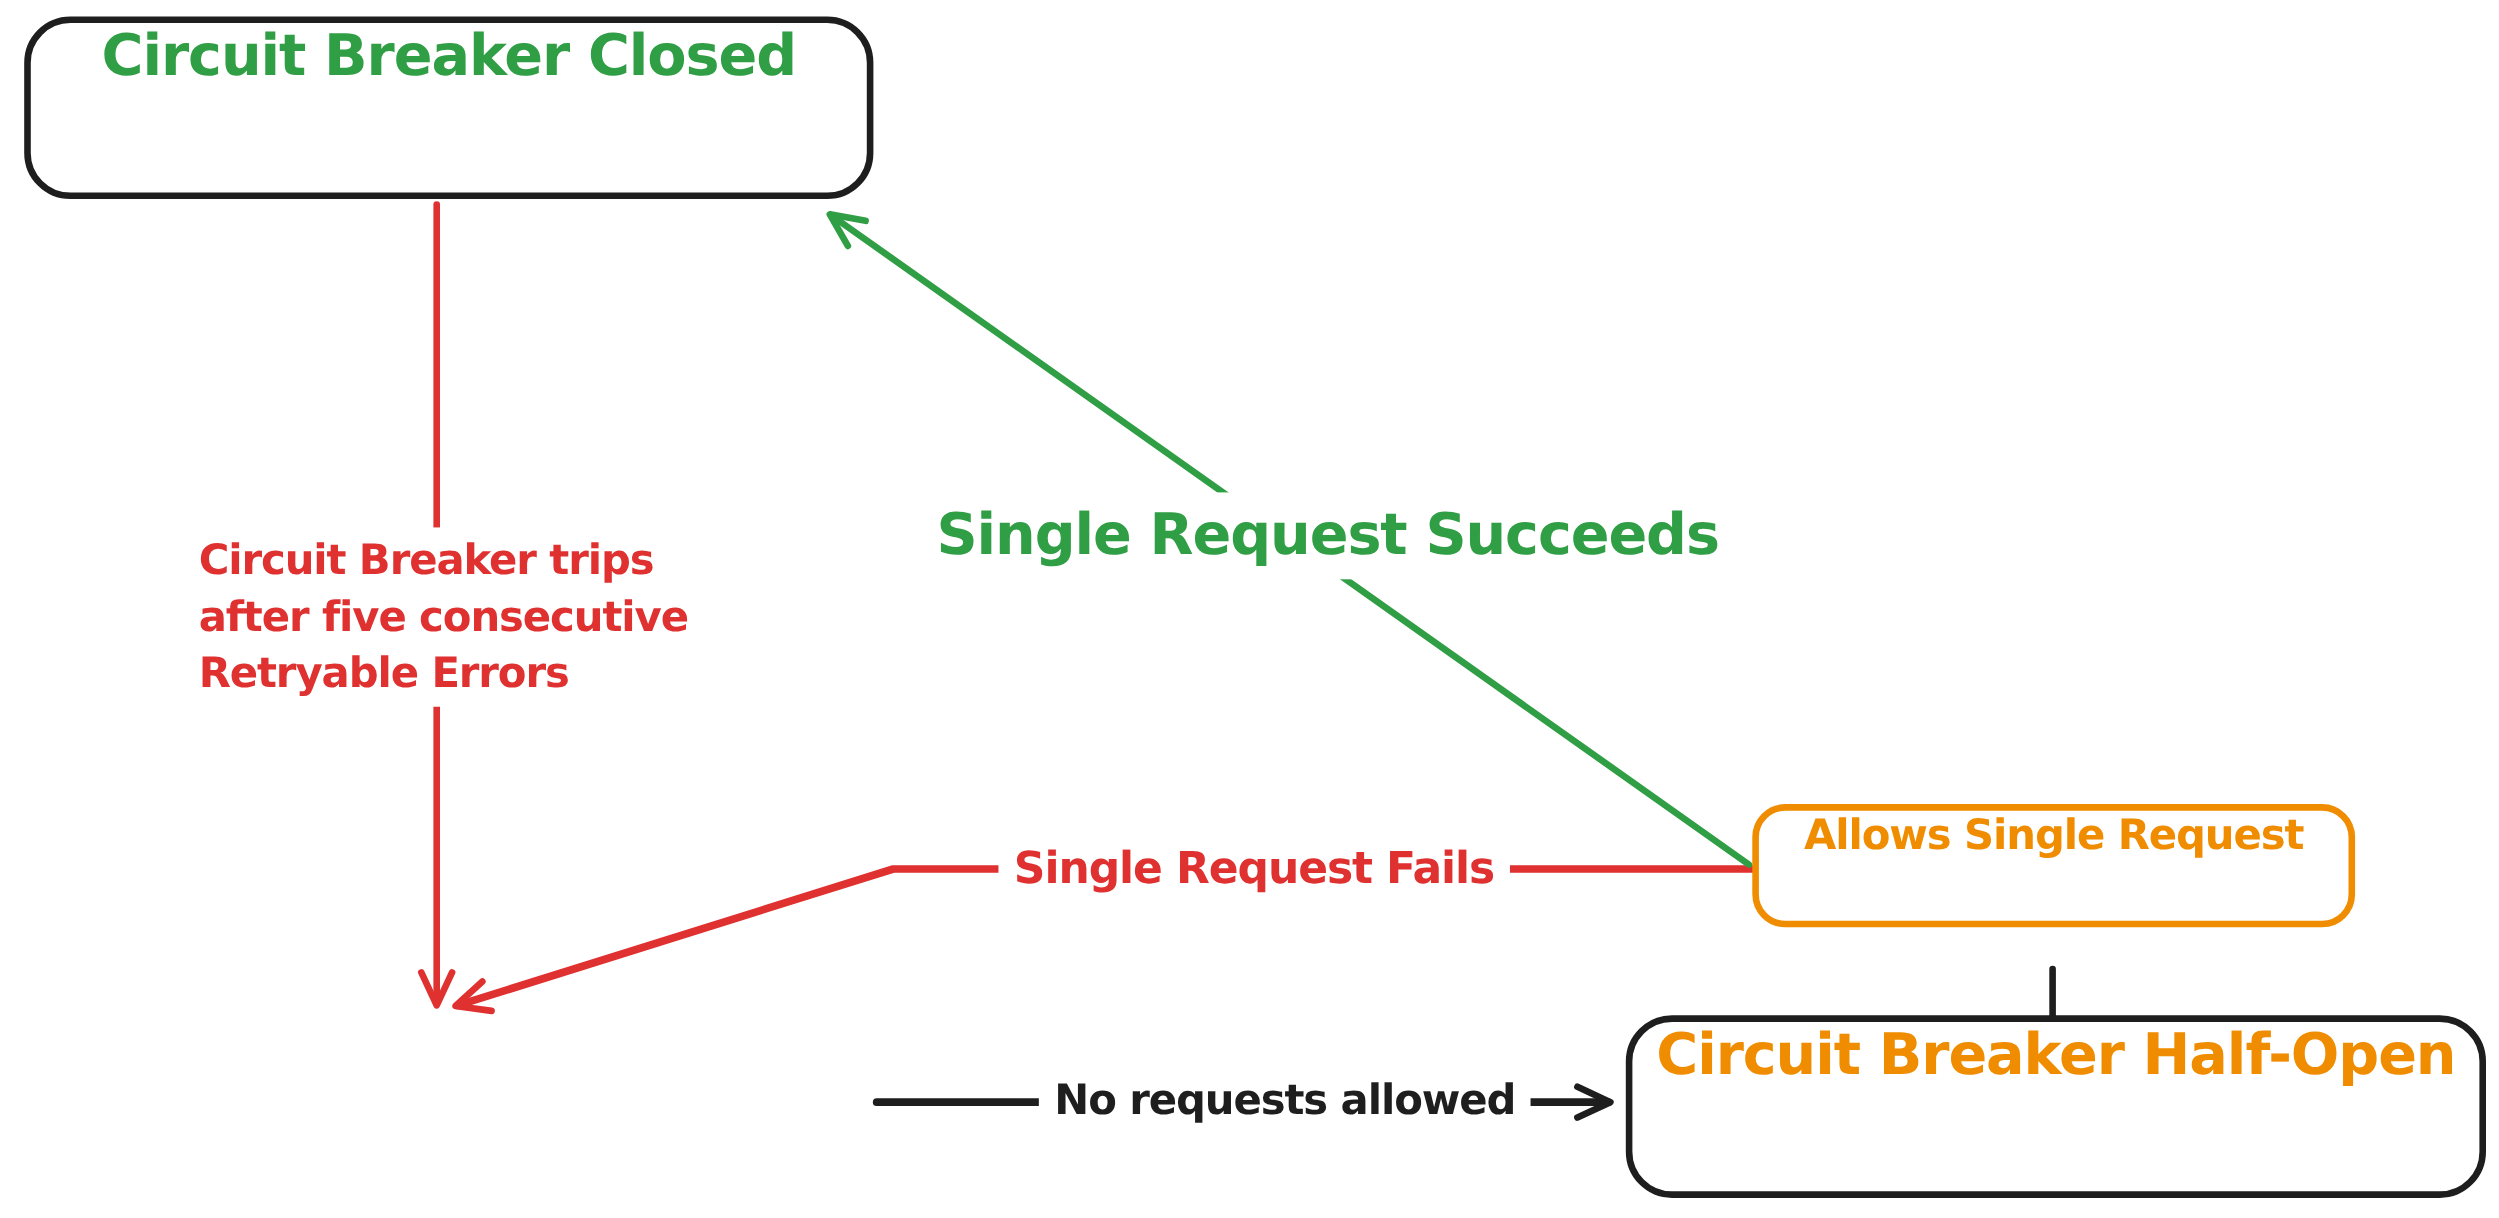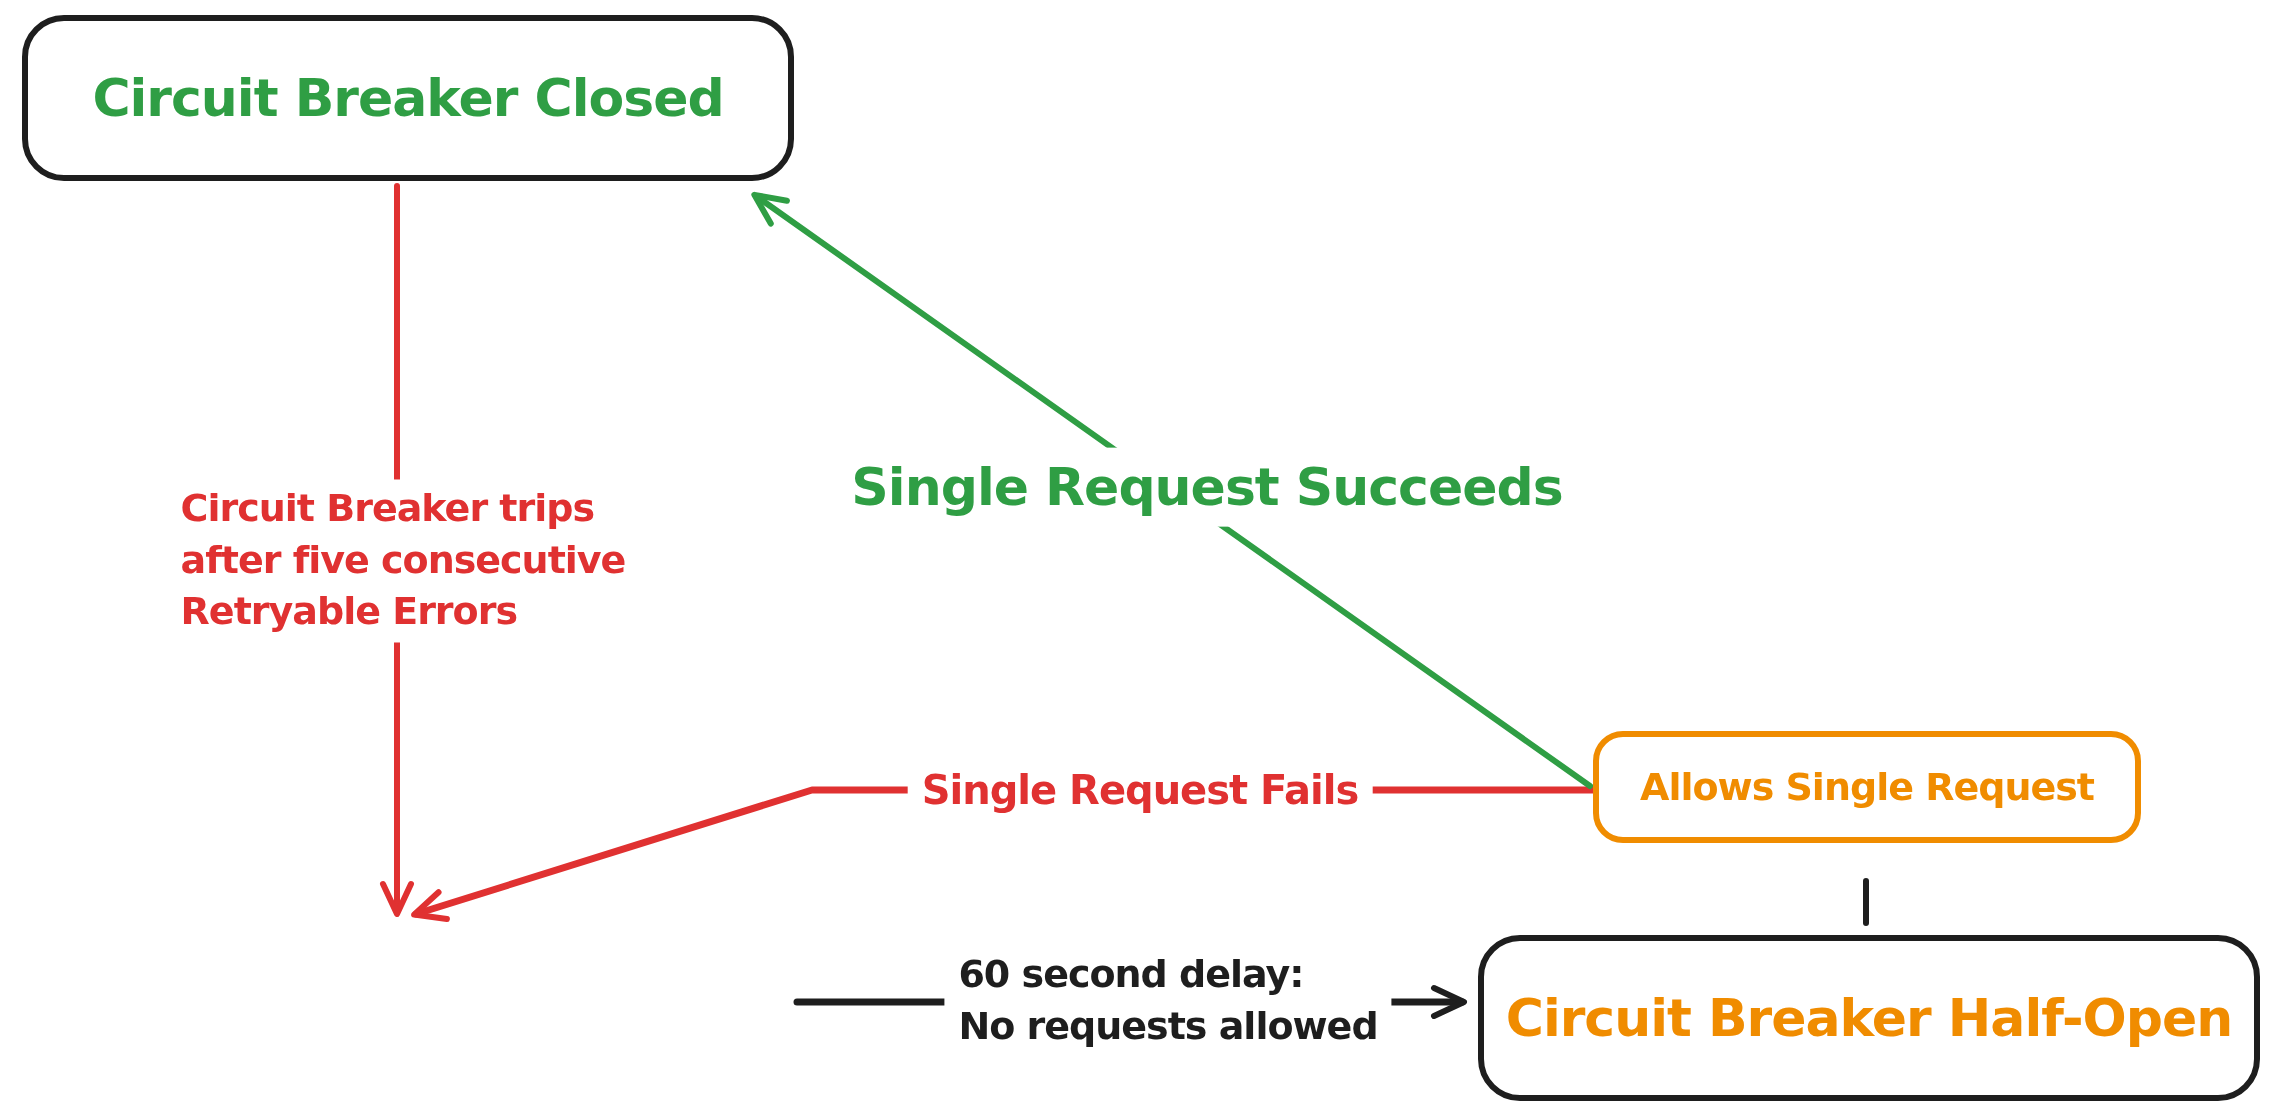--- a/index.html
+++ b/index.html
@@ -20,21 +20,21 @@
     left: 0;
     top: 0;
     width: 2272px;
     height: 1107px;
   }
   .node {
     position: absolute;
     box-sizing: border-box;
     background: #ffffff;
     display: flex;
-    align-items: center;
+    align-items: flex-start;
     justify-content: center;
     text-align: center;
   }
   .node-black {
     border: 6px solid #1e1e1e;
     border-radius: 42px;
   }
   .node-orange {
     border: 6px solid #f08c00;
     border-radius: 30px;
@@ -62,21 +62,21 @@
     background: #ffffff;
     font-weight: bold;
     font-size: 38px;
     letter-spacing: -1px;
     line-height: 1.36;
     padding: 4px 14px;
     white-space: nowrap;
   }
   #node-closed    { left: 22px;   top: 15px;  width: 772px; height: 166px; }
   #node-open      { left: 22px;   top: 923px; width: 774px; height: 162px; }
-  #node-half-open { left: 1478px; top: 923px; width: 782px; height: 166px; margin-top: 12px; }
+  #node-half-open { left: 1478px; top: 923px; width: 782px; height: 166px; }
   #node-allows    { left: 1593px; top: 731px; width: 548px; height: 112px; }
 
   #label-trip     { left: 403px;  top: 561px; }
   #label-succeeds { left: 1207px; top: 487px; font-size: 52px; }
   #label-fails    { left: 1140px; top: 790px; font-size: 40px; }
   #label-delay    { left: 1168px; top: 1001px; }
 </style>
 </head>
 <body>
 
@@ -110,21 +110,20 @@
     <div>Circuit Breaker trips</div>
     <div>after five consecutive</div>
     <div>Retryable Errors</div>
   </div>
 
   <div class="edge-label green-text" id="label-succeeds">Single Request Succeeds</div>
 
   <div class="edge-label red-text" id="label-fails">Single Request Fails</div>
 
   <div class="edge-label black-text" id="label-delay">
-    <div>60 second delay:</div>
     <div>No requests allowed</div>
   </div>
 
   <div class="node node-black" id="node-closed">
     <span class="node-title green-text">Circuit Breaker Closed</span>
   </div>
 
 
   <div class="node node-black" id="node-half-open">
     <span class="node-title orange-text">Circuit Breaker Half-Open</span>

